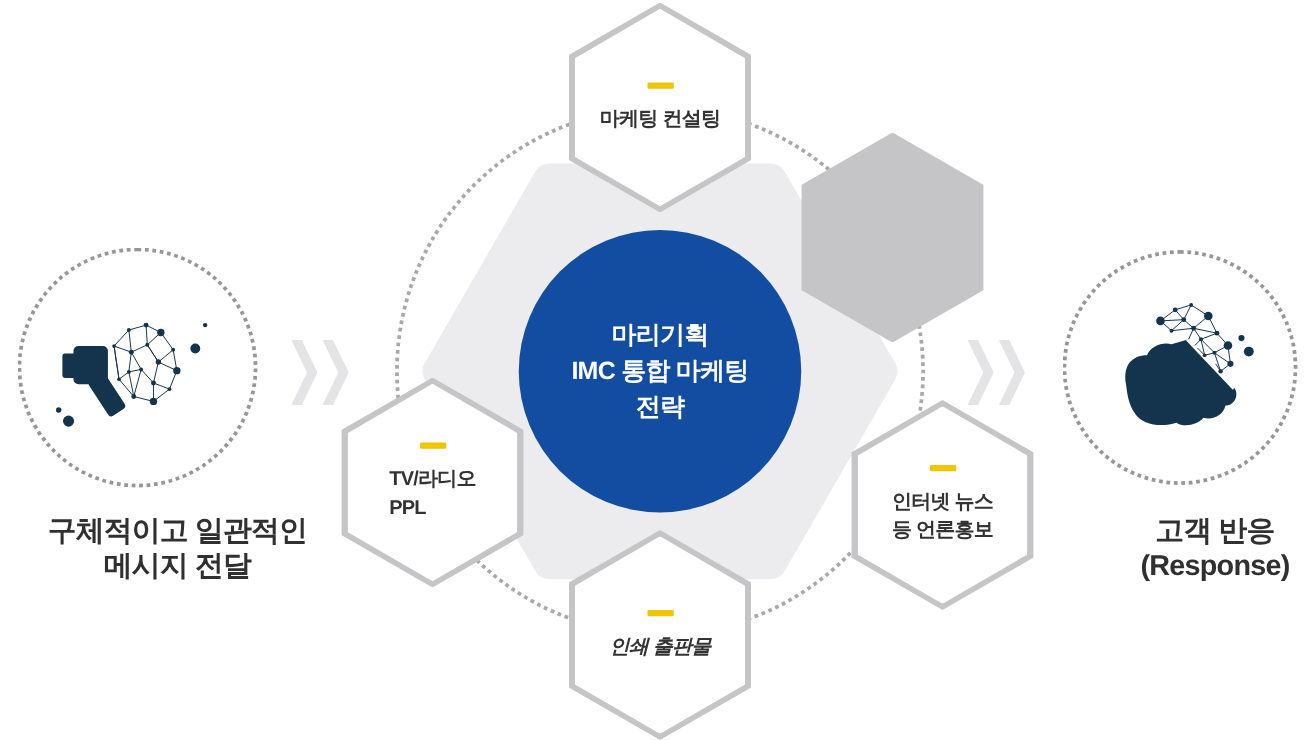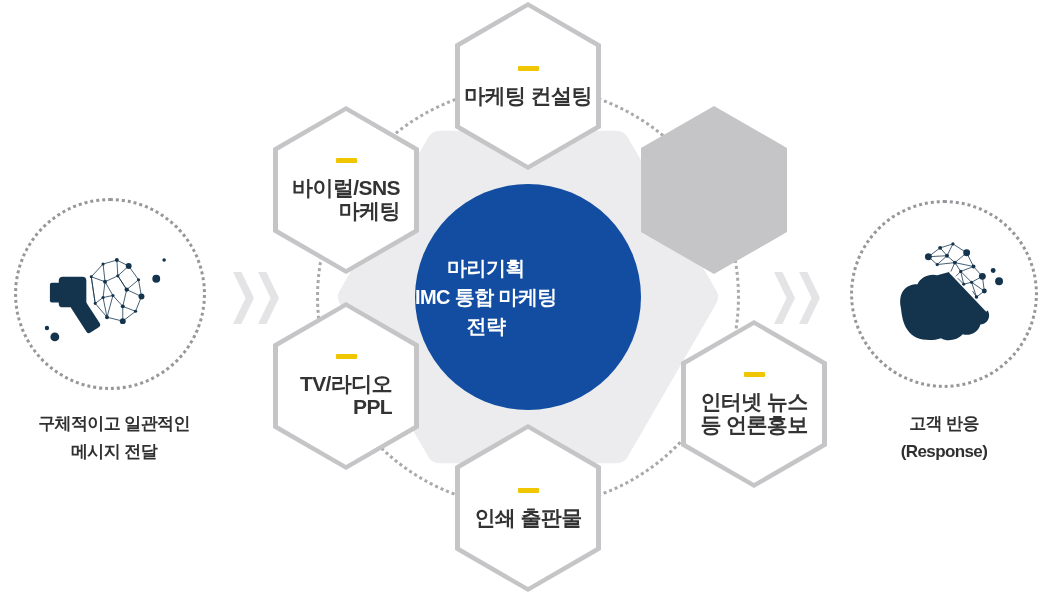--- a/index.html
+++ b/index.html
@@ -10,58 +10,58 @@
   *{margin:0;padding:0;box-sizing:border-box;}
   html,body{background:#fff;}
   body{font-family:"Liberation Sans","DejaVu Sans",sans-serif;}
   .stage{position:relative;width:1046px;height:592px;background:#fff;overflow:hidden;}
 
   
   .dotted-circle{position:absolute;border:3px dotted var(--node_dot,#97979b);border-radius:50%;
     display:flex;align-items:center;justify-content:center;}
   .dc-left{left:14px;top:198px;width:192px;height:192px;}
   .dc-right{left:850px;top:200px;width:188px;height:188px;}
-  .caption{position:absolute;font-size:17px;font-weight:bold;color:#303030;text-align:center;
-    line-height:28px;white-space:pre-line;letter-spacing:-0.6px;}
+  .caption{position:absolute;font-size:23px;font-weight:bold;color:#303030;text-align:center;
+    line-height:28px;white-space:pre-line;letter-spacing:-0.6px;margin-left:28px;}
   .cap-left{left:0;top:410px;width:228px;}
   .cap-right{left:832px;top:410px;width:224px;}
   .icon{color:var(--icon_navy,#14344e);}
 
   
   .chevrons{position:absolute;display:flex;gap:4px;}
   .chev-left{left:233px;top:272px;}
   .chev-right{left:774px;top:272px;}
   .chevron{width:21px;height:52px;background:var(--chevron_gray,#e4e4e6);
     clip-path:polygon(0 0,40% 0,100% 50%,40% 100%,0 100%,60% 50%);}
 
   
   .blob{position:absolute;left:333px;top:127px;z-index:0;}
   .ring{position:absolute;left:316px;top:85px;width:424px;height:424px;z-index:1;
     border:3px dotted var(--ring_dot,#a9a9ab);border-radius:50%;}
   .center-circle{position:absolute;left:415px;top:184px;width:226px;height:226px;z-index:4;
     border-radius:50%;background:var(--primary_blue,#124da1);
-    display:flex;align-items:center;justify-content:flex-start;}
+    display:flex;align-items:center;justify-content:center;}
   .center-label{color:#fff;font-size:20px;font-weight:bold;text-align:center;line-height:29px;
     white-space:pre-line;letter-spacing:-0.6px;}
 
   .hex{position:absolute;width:146px;height:168px;z-index:3;}
   .hex-outer{position:absolute;inset:0;background:var(--hex_border,#c5c5c7);
     clip-path:polygon(50% 0,100% 25%,100% 75%,50% 100%,0 75%,0 25%);}
   .hex-inner{position:absolute;inset:5px;background:#fff;
     clip-path:polygon(50% 0,100% 25%,100% 75%,50% 100%,0 75%,0 25%);
     display:flex;flex-direction:column;align-items:center;justify-content:center;gap:13px;}
   .dash{width:21px;height:5px;border-radius:1px;background:var(--accent_yellow,#f0c600);}
-  .hex-label{font-size:21px;font-weight:bold;color:var(--text_dark,#333);text-align:right;
+  .hex-label{font-size:16px;font-weight:bold;color:var(--text_dark,#333);text-align:left;
     line-height:23px;white-space:pre-line;letter-spacing:-0.6px;}
   .h-top{left:455px;top:2px;}
   .h-tl{left:273px;top:106px;}
   .h-tr{left:641px;top:106px;}
   .h-bl{left:273px;top:302px;}
   .h-br{left:641px;top:320px;margin-left:40px;}
-  .h-bottom{left:455px;top:424px;}
+  .h-bottom{left:455px;top:424px;font-style:italic;}
 
   .mesh-line{stroke:currentColor;stroke-width:0.8;fill:none;}
 </style>
 </head>
 <body>
 
 <div class="stage">
 
   <div class="dotted-circle dc-left">
     <svg class="icon" width="128" height="91" viewBox="0 0 130 92" style="margin-left:-4px;margin-top:6px;">
@@ -118,28 +118,20 @@
   </div>
 
   <div class="hex h-top">
     <div class="hex-outer"></div>
     <div class="hex-inner">
       <span class="dash"></span>
       <div class="hex-label">마케팅 컨설팅</div>
     </div>
   </div>
 
-  <div class="hex h-tl">
-    <div class="hex-outer"></div>
-    <div class="hex-inner">
-      <span class="dash"></span>
-      <div class="hex-label">바이럴/SNS
-마케팅</div>
-    </div>
-  </div>
 
   <div class="hex h-tr">
     <div class="hex-outer"></div>
   </div>
 
   <div class="hex h-bl">
     <div class="hex-outer"></div>
     <div class="hex-inner">
       <span class="dash"></span>
       <div class="hex-label">TV/라디오

